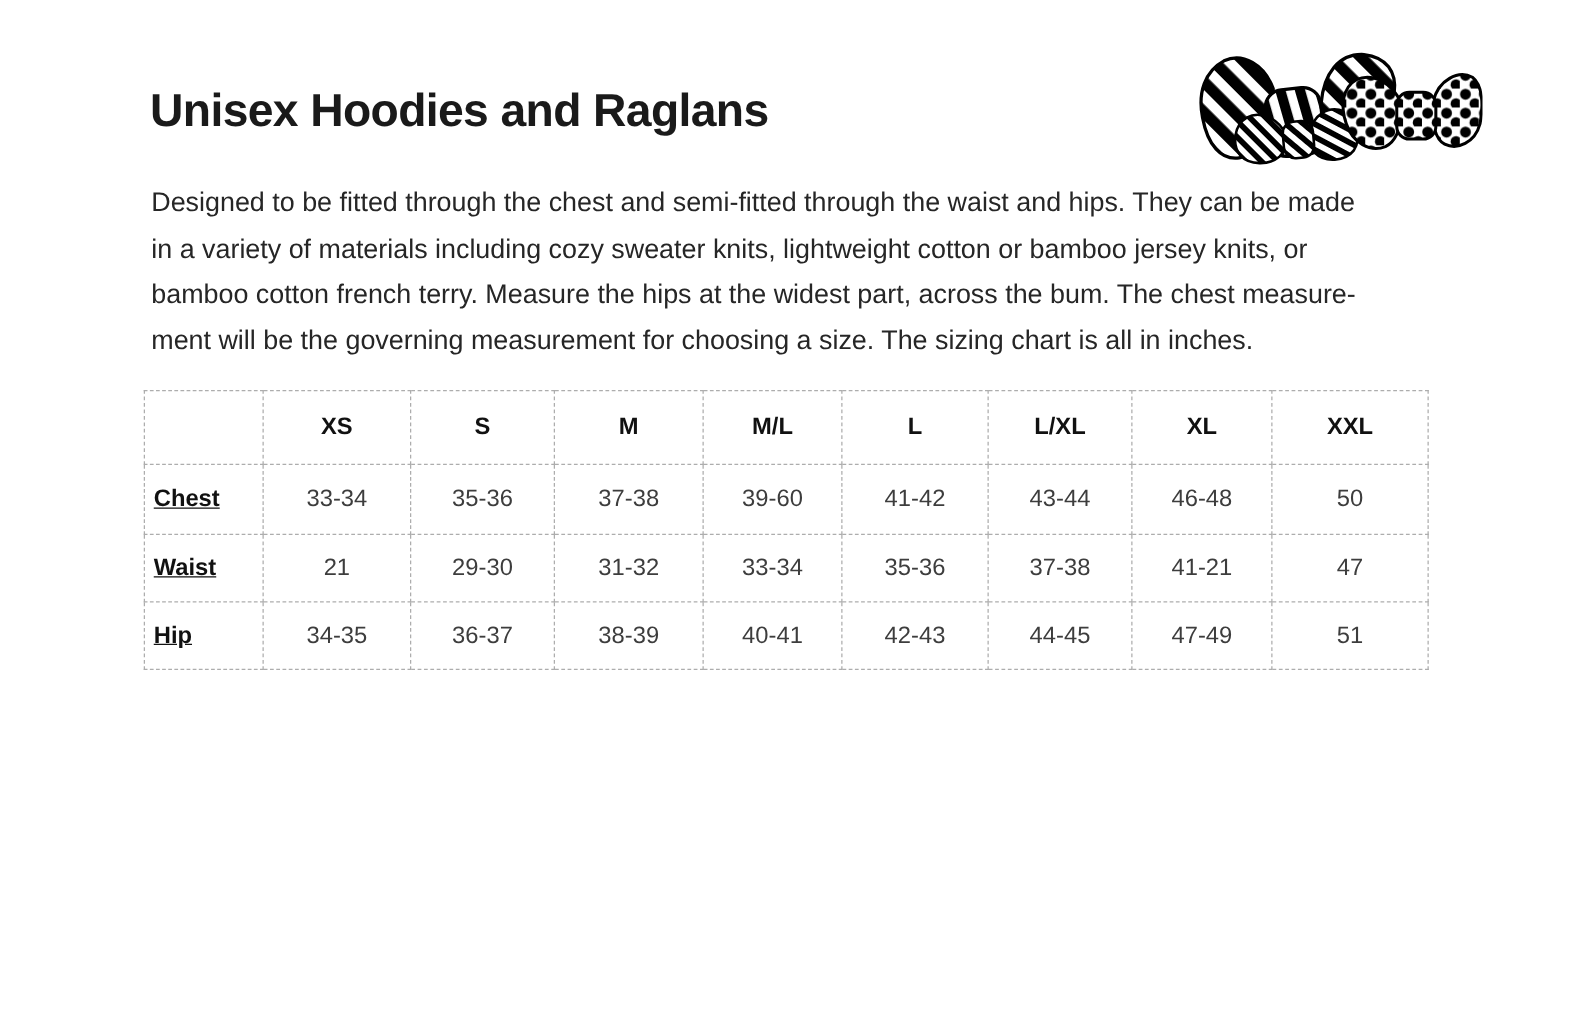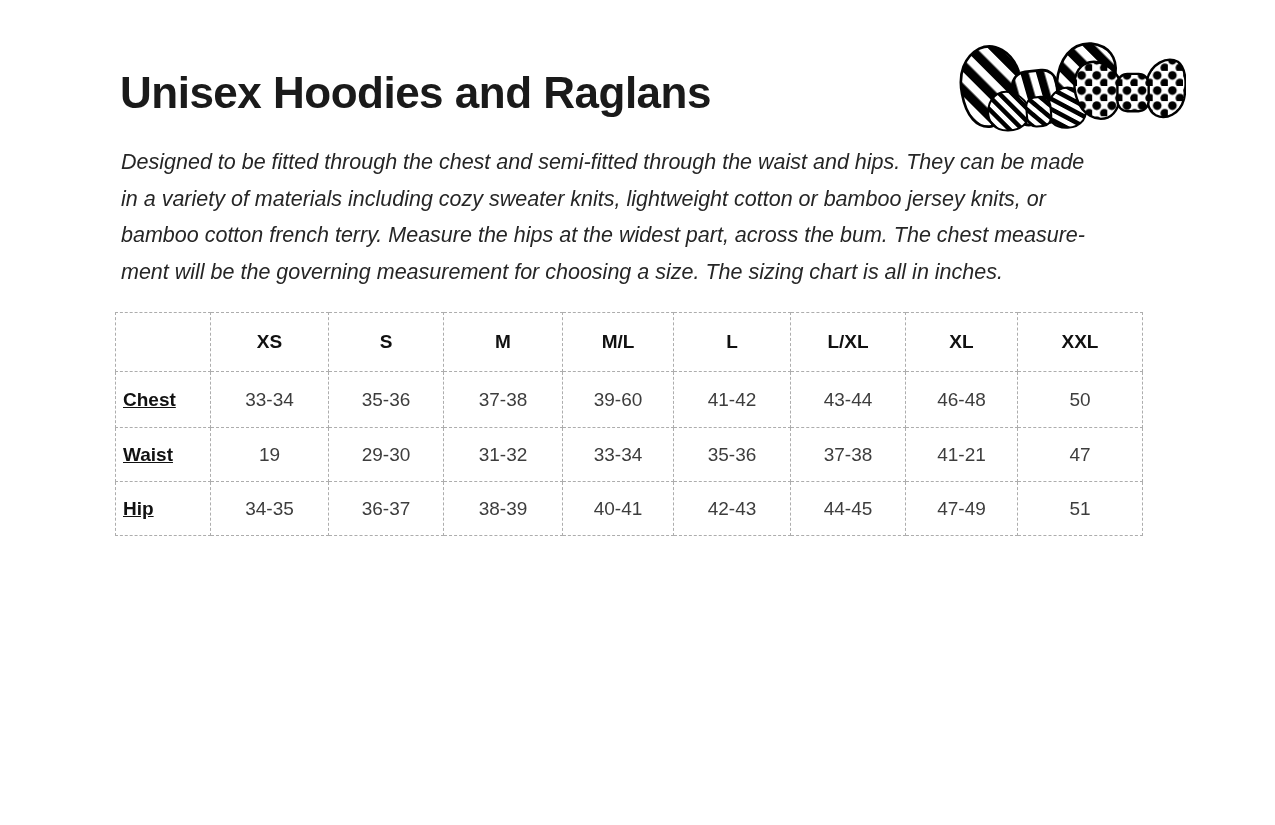--- a/index.html
+++ b/index.html
@@ -13,21 +13,21 @@
     position: relative;
     width: 1275px;
     height: 825px;
     background: #ffffff;
     overflow: hidden;
   }
   .page-title {
     position: absolute;
     left: 120px;
     top: 68px;
-    font-size: 44px;
+    font-size: 37px;
     font-weight: bold;
     letter-spacing: -0.5px;
     color: #1a1a1a;
     white-space: nowrap;
   }
   .brand-logo {
     position: absolute;
     left: 956px;
     top: 40px;
     width: 230px;
@@ -35,21 +35,21 @@
   }
   .description {
     position: absolute;
     left: 121px;
     top: 144px;
     width: 1070px;
     font-size: 21.5px;
     line-height: 36.6px;
     color: #262626;
   }
-  .description .line { white-space: nowrap; font-style: italic; }
+  .description .line { white-space: nowrap; }
   .size-table {
     position: absolute;
     left: 115px;
     top: 312px;
     border-collapse: collapse;
     table-layout: fixed;
   }
   .size-table td, .size-table th {
     border: 1px dashed #adadad;
     padding: 0;
@@ -166,21 +166,21 @@
         <td class="cell-value">35-36</td>
         <td class="cell-value">37-38</td>
         <td class="cell-value">39-60</td>
         <td class="cell-value">41-42</td>
         <td class="cell-value">43-44</td>
         <td class="cell-value">46-48</td>
         <td class="cell-value">50</td>
       </tr>
       <tr class="data-row">
         <td class="row-label">Waist</td>
-        <td class="cell-value">19</td>
+        <td class="cell-value">21</td>
         <td class="cell-value">29-30</td>
         <td class="cell-value">31-32</td>
         <td class="cell-value">33-34</td>
         <td class="cell-value">35-36</td>
         <td class="cell-value">37-38</td>
         <td class="cell-value">41-21</td>
         <td class="cell-value">47</td>
       </tr>
       <tr class="data-row">
         <td class="row-label">Hip</td>

